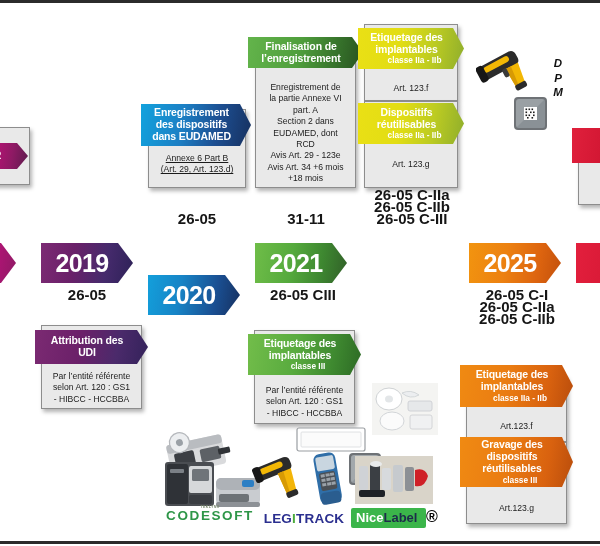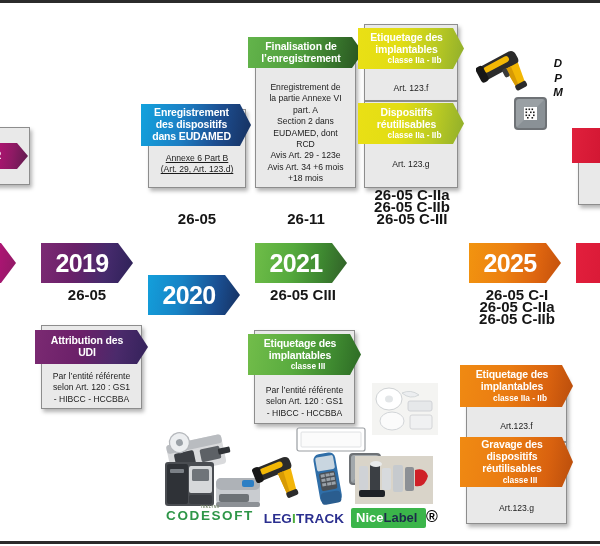--- a/index.html
+++ b/index.html
@@ -185,21 +185,21 @@
         <rect x="18.5" y="22" width="1.6" height="1.6"></rect>
       </g>
     </svg>
   </div>
 
   <div class="dpm" style="left:548px;top:56px;width:20px;white-space:pre-line;">D
 P
 M</div>
 
   <div class="datelbl" style="left:152px;top:213px;width:90px;">26-05</div>
-  <div class="datelbl" style="left:261px;top:213px;width:90px;">26-11</div>
+  <div class="datelbl" style="left:261px;top:213px;width:90px;">31-11</div>
   <div class="datelbl" style="left:366px;top:189px;width:92px;">26-05 C-IIa
 26-05 C-IIb
 26-05 C-III</div>
 
   <div class="year y2017" style="left:-36px;top:243px;width:52px;">
     
   </div>
   <div class="year y2019" style="left:41px;top:243px;width:92px;">
     <span>2019</span>
   </div>

